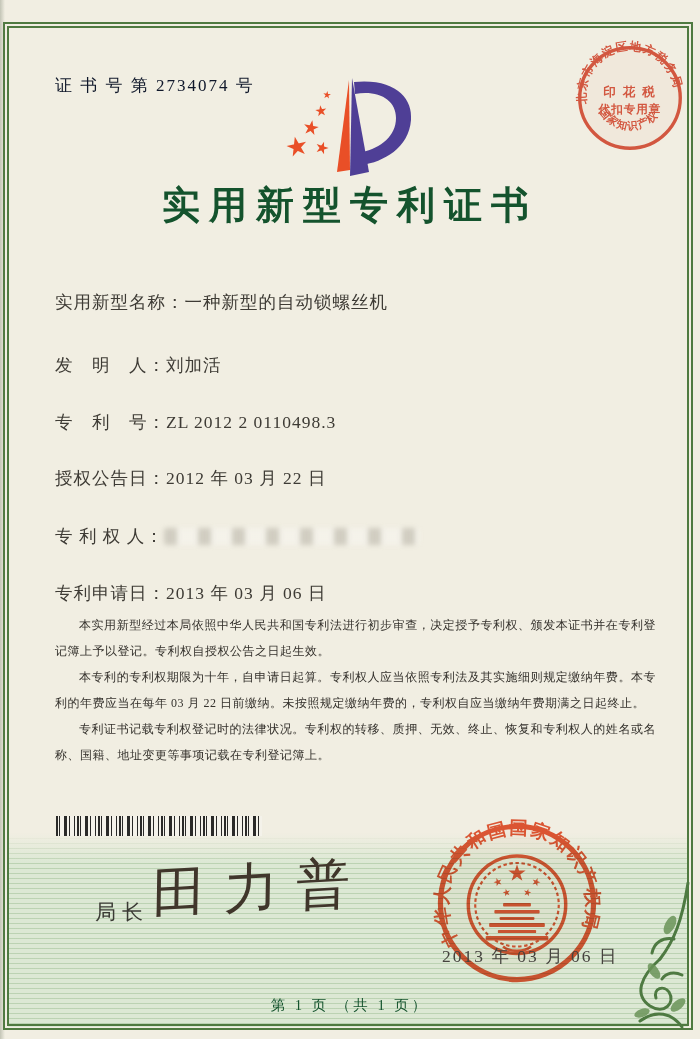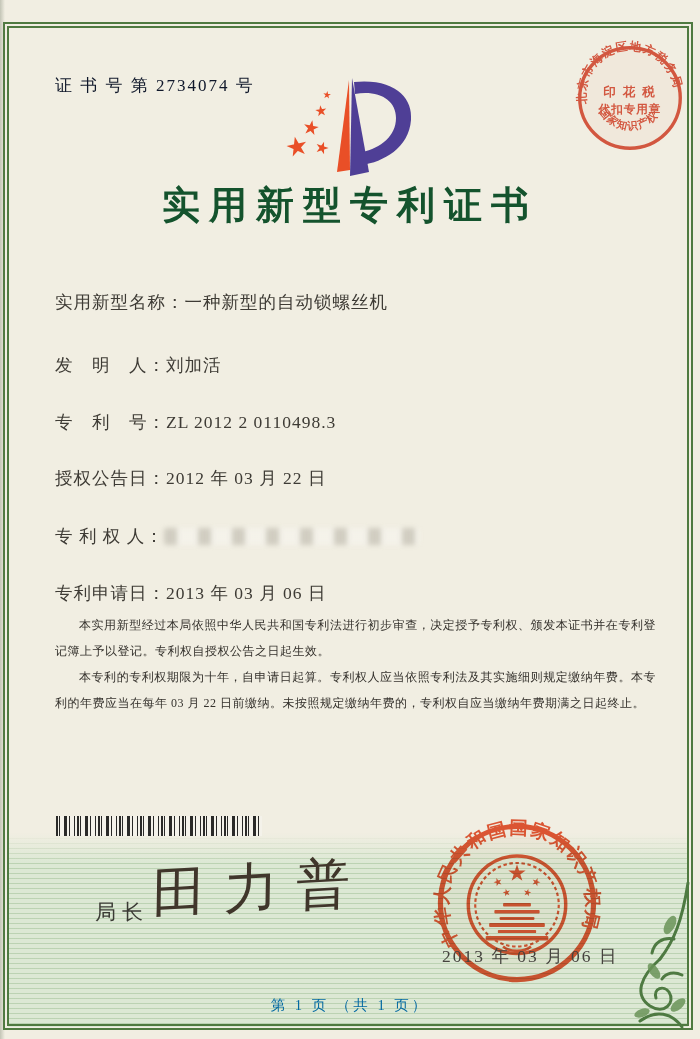--- a/index.html
+++ b/index.html
@@ -39,21 +39,21 @@
         #2a2a28 8px 11px,#f4f2ea 11px 13px,
         #2a2a28 13px 14px,#f4f2ea 14px 18px,
         #2a2a28 18px 19px,#f4f2ea 19px 21px);}
   .director{position:absolute;left:95px;top:898px;font-size:21px;letter-spacing:6px;color:#3a3a34;z-index:2;text-align:center;}
   .signature{position:absolute;left:152px;top:852px;font-size:54px;letter-spacing:18px;
     color:#40362b;transform:rotate(-3deg) skewX(-4deg);z-index:2;font-family:"DejaVu Serif",serif;}
   .seal{position:absolute;left:430px;top:816px;z-index:3;mix-blend-mode:multiply;opacity:.94;}
   .seal-date{position:absolute;left:442px;top:944px;font-size:17.5px;letter-spacing:2px;
     color:#45433e;z-index:4;white-space:nowrap;}
   .footer{position:absolute;left:0;right:0;top:996px;text-align:center;
-    font-size:14.5px;letter-spacing:3px;color:#0369a1;z-index:3;}
+    font-size:14.5px;letter-spacing:3px;color:#14532d;z-index:3;}
   .ornament{position:absolute;right:6px;bottom:8px;z-index:3;}
 </style>
 </head>
 <body>
 
 <div class="lower-bg"></div>
 <div class="edge-shade"></div>
 <div class="frame"></div>
 
 <div class="cert-no">证 书 号 第 2734074 号</div>
@@ -106,20 +106,21 @@
 <div class="field f4">
   <span>专 利 权 人：</span><span></span><span class="redaction"></span>
 </div>
 <div class="field f5">
   <span>专利申请日：</span><span>2013 年 03 月 06 日</span>
 </div>
 
 <div class="paras">
   <p>本实用新型经过本局依照中华人民共和国专利法进行初步审查，决定授予专利权、颁发本证书并在专利登记簿上予以登记。专利权自授权公告之日起生效。</p>
   <p>本专利的专利权期限为十年，自申请日起算。专利权人应当依照专利法及其实施细则规定缴纳年费。本专利的年费应当在每年 03 月 22 日前缴纳。未按照规定缴纳年费的，专利权自应当缴纳年费期满之日起终止。</p>
+  <p>专利证书记载专利权登记时的法律状况。专利权的转移、质押、无效、终止、恢复和专利权人的姓名或名称、国籍、地址变更等事项记载在专利登记簿上。</p>
 </div>
 
 <div class="barcode"></div>
 
 <div class="director">局长</div>
 <div class="signature">田力普</div>
 
 <svg class="seal" width="174" height="174" viewBox="0 0 200 200">
   <circle cx="100" cy="100" r="88" fill="rgba(238,90,50,0.04)" stroke="#e7512c" stroke-width="6"></circle>
   <defs>

